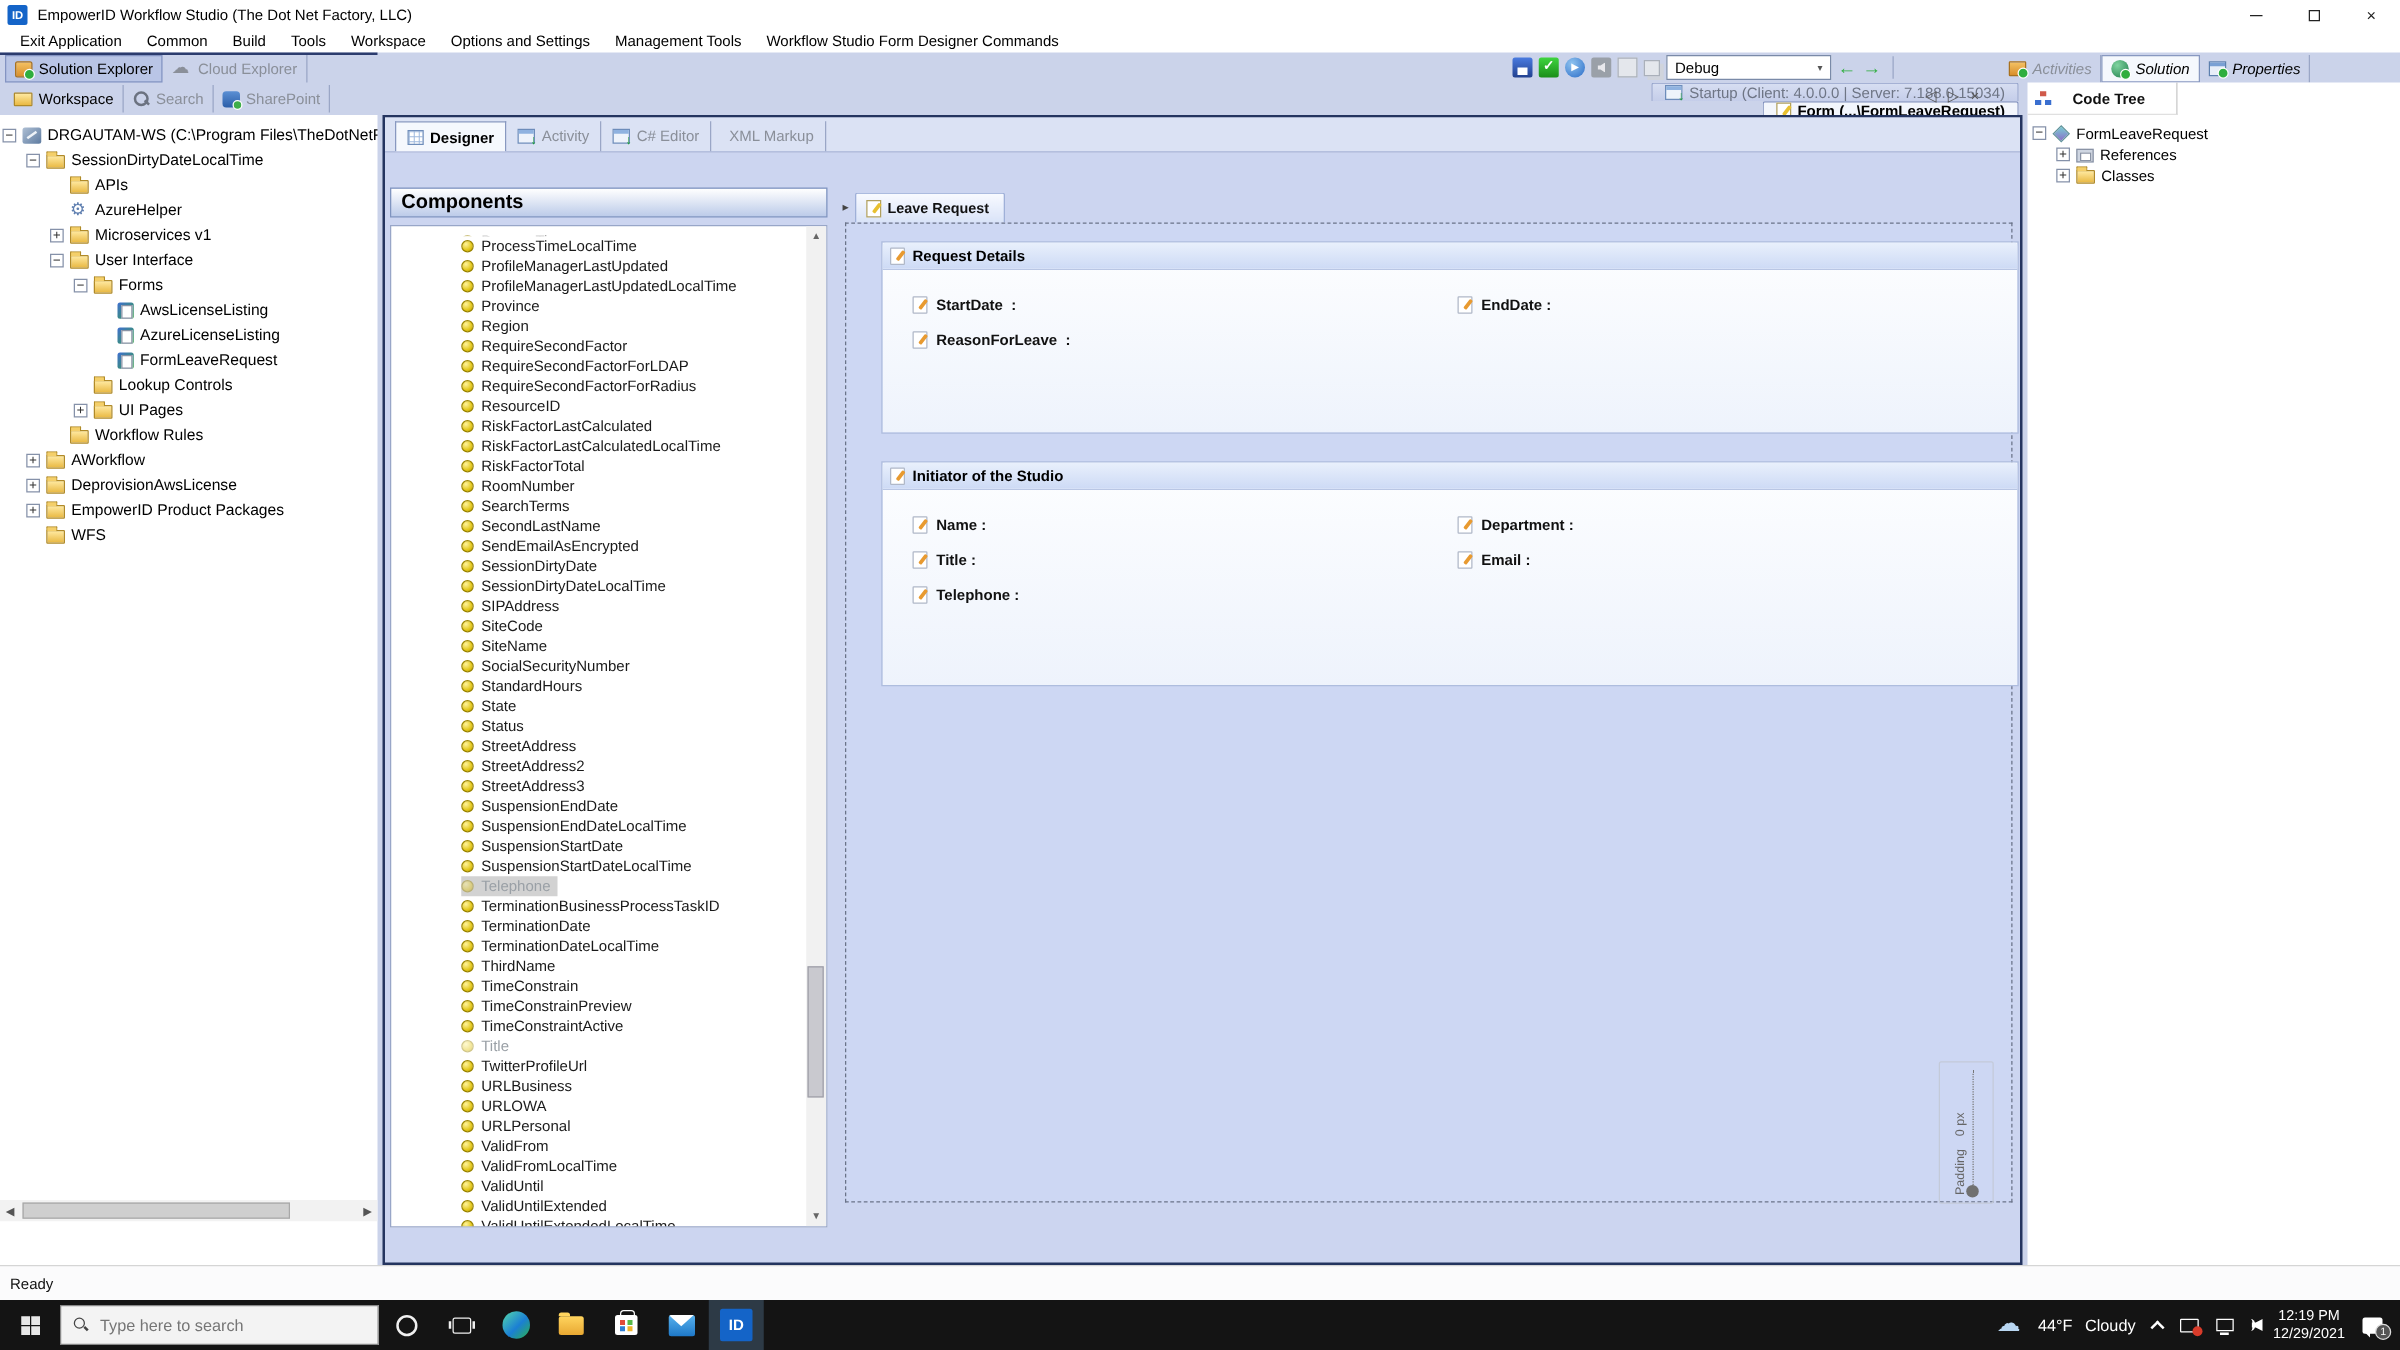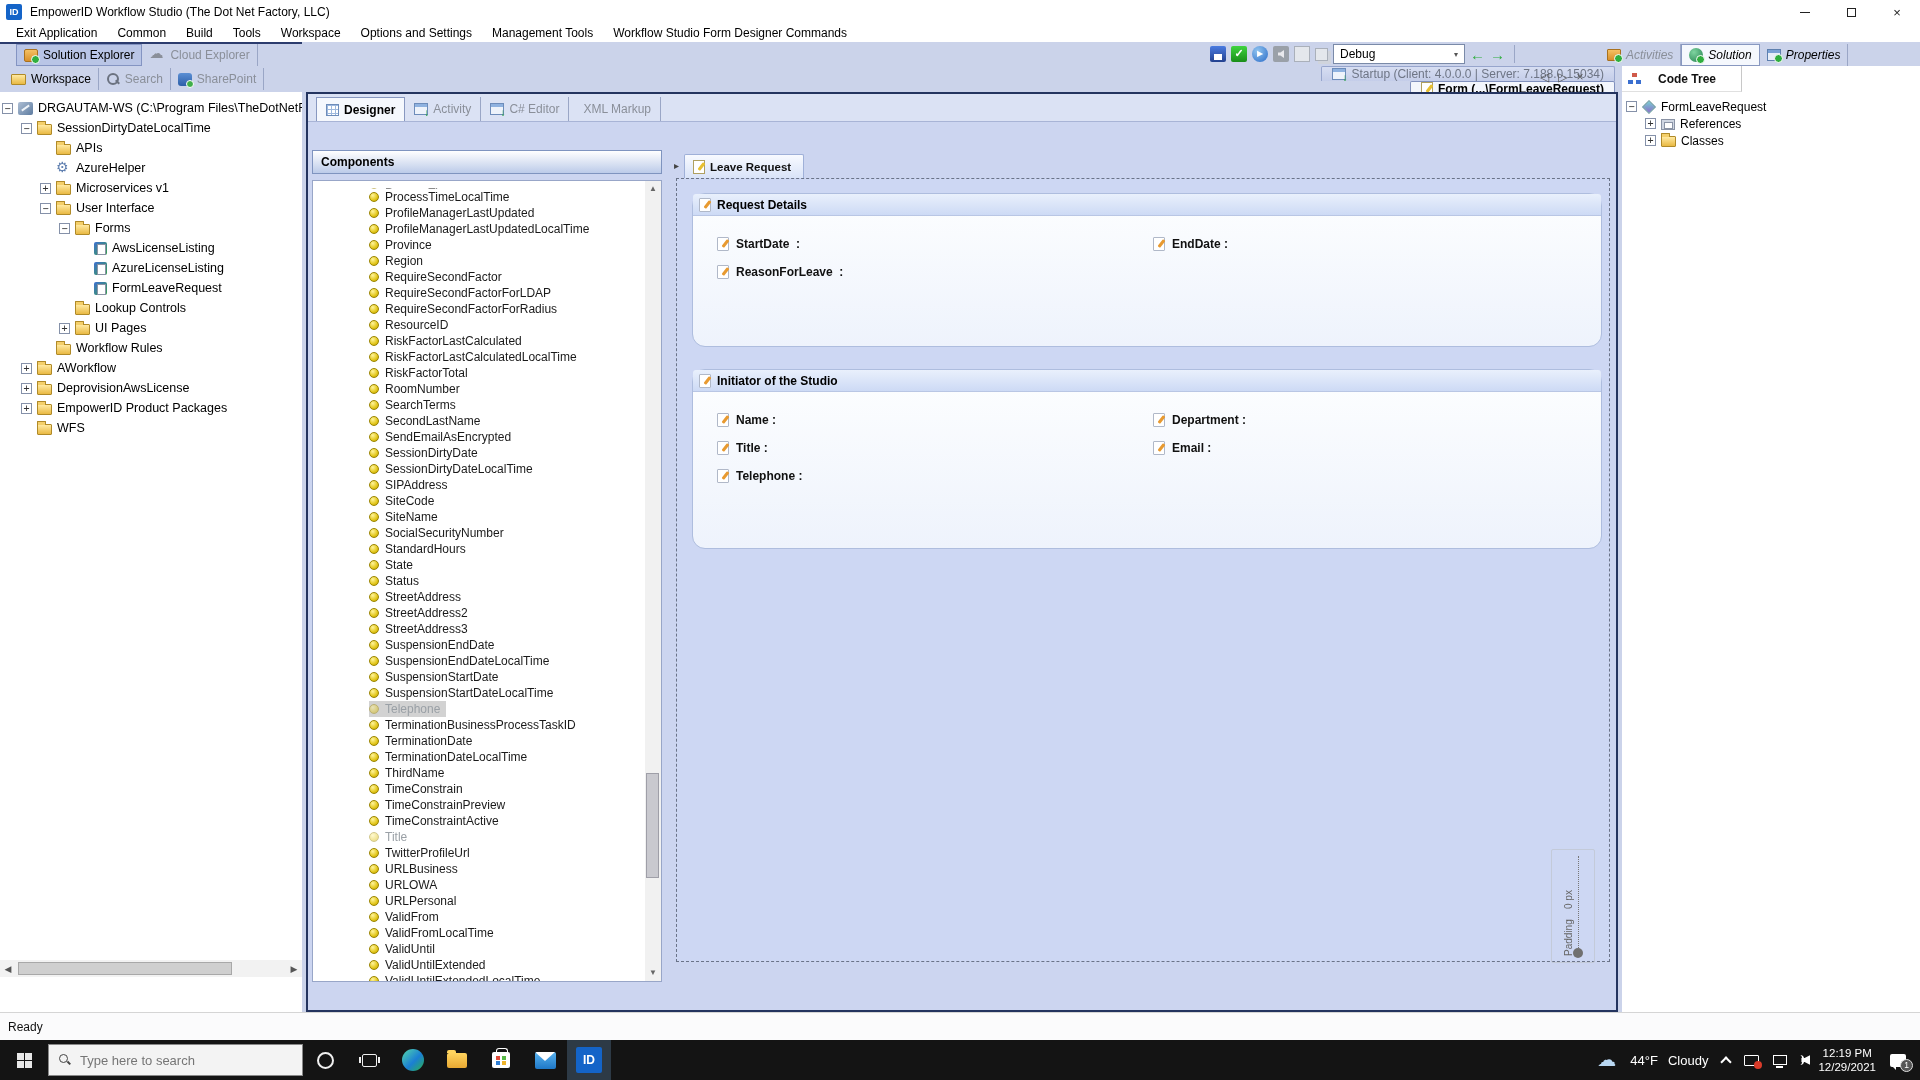--- a/index.html
+++ b/index.html
@@ -14,21 +14,21 @@
   .wincontrols { position:absolute; right:0; top:0; height:24px; display:flex; }
   .winbtn { width:46px; height:24px; display:flex; align-items:center; justify-content:center; color:#222; font-size:13px; }
   .minbar { width:10px; height:1px; background:#222; }
   .maxbox { width:9px; height:9px; border:1px solid #222; }
 
   
   .menubar { left:0; top:24px; width:1920px; height:18px; background:#fff; display:flex; align-items:center; padding-left:6px; }
   .menuitem { padding:0 10px; color:#000; }
 
   
-  .ltabs { left:0; top:42px; width:302px; height:24px; border-top:2px solid #2c3c6e; display:flex; align-items:center; padding-left:16px; }
+  .ltabs { left:0; top:42px; width:302px; height:24px; border-top:2px solid #2c3c6e; display:flex; align-items:center; padding-left:4px; }
   .ctools { left:1210px; top:42px; height:24px; display:flex; align-items:center; gap:5px; }
   .rtabs { left:1600px; top:42px; height:24px; display:flex; align-items:flex-end;font-style:italic; }
   .xtab { display:flex; align-items:center; gap:5px; padding:2px 7px; height:22px; color:#000; border-right:1px solid #9aa6c6; }
   .xtab.dim .xlabel { color:#8a8f99; }
   .ltabs .xtab.active { background:#b9c5e6; border:1px solid #8494c2; }
   .rtabs .xtab.active { background:#f5f8fd; border:1px solid #8898c0; }
   .xlabel { white-space:nowrap; }
 
   
   .exptabs { left:0; top:66px; width:302px; height:26px; display:flex; align-items:center; padding-left:4px; }
@@ -66,21 +66,21 @@
   .harrow { width:16px; text-align:center; color:#555; font-size:9px; }
   .hthumb { width:214px; height:13px; background:#cfcfcf; border:1px solid #a8a8a8; margin-left:2px; }
   .hthumb2 { flex:1; }
 
   
   .docwrap { left:306px; top:92px; width:1312px; height:920px; border:2px solid #24345f; background:#ccd5f0; }
   .subtabs { position:absolute; left:0; top:0; width:1308px; height:28px; background:#dbe2f4; border-bottom:1px solid #a8b4d6; display:flex; align-items:flex-end; padding-left:8px; }
   .stab { display:flex; align-items:center; gap:5px; height:24px; padding:0 9px; color:#8a8f99; border-right:1px solid #9aa6c6; }
   .stab.active { background:#f5f8fd; border:1px solid #8898c0; border-bottom:none; color:#000; font-weight:bold; }
 
-  .comp-header { position:absolute; left:4px; top:56px; width:350px; height:24px; background:linear-gradient(#ffffff,#bccbe9); border:1px solid #7f94bf; font-weight:bold; font-size:12px; display:flex; align-items:center; padding-left:8px; color:#000; }
+  .comp-header { position:absolute; left:4px; top:56px; width:350px; height:24px; background:linear-gradient(#ffffff,#bccbe9); border:1px solid #7f94bf; font-weight:bold; font-size:16px; display:flex; align-items:center; padding-left:8px; color:#000; }
   .comp-list { position:absolute; left:4px; top:86px; width:350px; height:802px; background:#fff; border:1px solid #98a6c8; overflow:hidden; }
   .crow { display:flex; align-items:center; height:16px; margin-left:56px; width:fit-content; padding-right:6px; }
   .crow .tic.bullet { width:10px; height:10px; margin-right:6px; }
   .clabel { font-size:12px; color:#1a1a1a; white-space:pre; }
   .crow.dim .clabel { color:#9aa0a6; }
   .crow.dim .tic.bullet { opacity:.45; }
   .crow.sel { background:#d2d2d2; }
   .crow.clip { height:8px; overflow:hidden; }
   .crow.clip .tic.bullet, .crow.clip .clabel { transform:translateY(8px); opacity:.5; }
 
@@ -88,21 +88,21 @@
   .varrow { position:absolute; left:0; width:16px; height:16px; color:#666; font-size:8px; text-align:center; line-height:16px; }
   .vthumb { position:absolute; left:1px; top:592px; width:13px; height:105px; background:#c9c9cf; border:1px solid #9f9fa8; }
 
   .bottombar { position:absolute; left:0; top:892px; width:1308px; height:24px; display:flex; gap:8px; padding-left:198px; }
   .jsbtn { height:22px; padding:0 12px; background:linear-gradient(#fdfdfd,#e4e9f4); border:1px solid #3c5a99; border-radius:2px; font-weight:bold; font-size:12px; color:#000; display:flex; align-items:center; }
 
   
   .canvas-marker { position:absolute; left:366px; top:66px; color:#444; font-size:10px; }
   .formtab { position:absolute; left:376px; top:60px; height:24px; display:flex; align-items:center; gap:5px; padding:0 12px 0 8px; background:linear-gradient(#f8faff,#d9e3f8); border:1px solid #9fb0d8; border-bottom:none; border-radius:2px 2px 0 0; font-weight:bold; font-size:11.5px; }
   .formcanvas { position:absolute; left:368px; top:84px; width:934px; height:784px; border:1px dashed #6a7388; background:#cdd7f3; }
-  .group { position:absolute; left:15px; width:910px; background:linear-gradient(#fdfeff,#eef3fc); border:1px solid #aebdde; border-radius:13px; }
+  .group { position:absolute; left:28px; width:910px; background:linear-gradient(#fdfeff,#eef3fc); border:1px solid #aebdde; border-radius:0; }
   .group1 { top:14px; height:154px; }
   .group2 { top:190px; height:180px; }
   .ghead { height:22px; background:linear-gradient(#e9f0fc,#cddaf5); border-bottom:1px solid #b9c6e4; border-radius:3px 3px 0 0; display:flex; align-items:center; gap:6px; padding-left:6px; font-weight:bold; font-size:12px; color:#000; }
   .gcol { position:absolute; display:flex; flex-direction:column; gap:8px; }
   .gc1 { left:24px; top:40px; }
   .gc2 { left:460px; top:40px; }
   .ffield { display:flex; align-items:center; gap:7px; height:20px; }
   .flabel { font-weight:bold; font-size:12px; white-space:pre; }
   .i-note { width:12px; height:14px; background:#fff; border:1px solid #b0b8c8; border-radius:1px; position:relative; flex:none; }
   .i-note::after { content:""; position:absolute; right:1px; top:1px; width:3px; height:9px; background:#e89a30; border-radius:1px; transform:rotate(38deg); }

